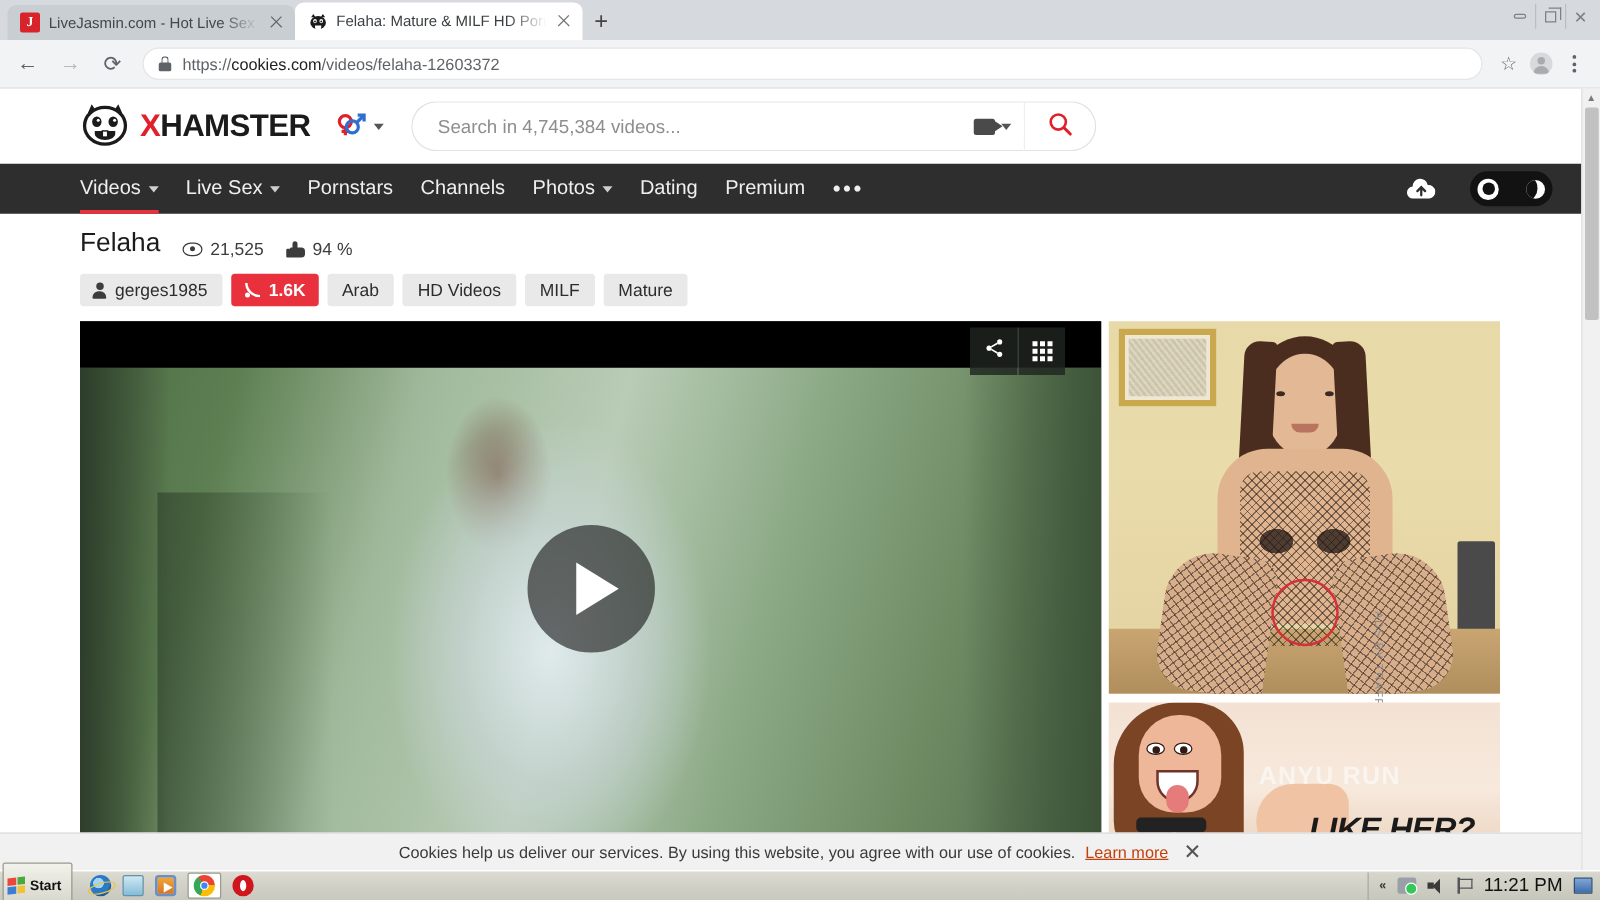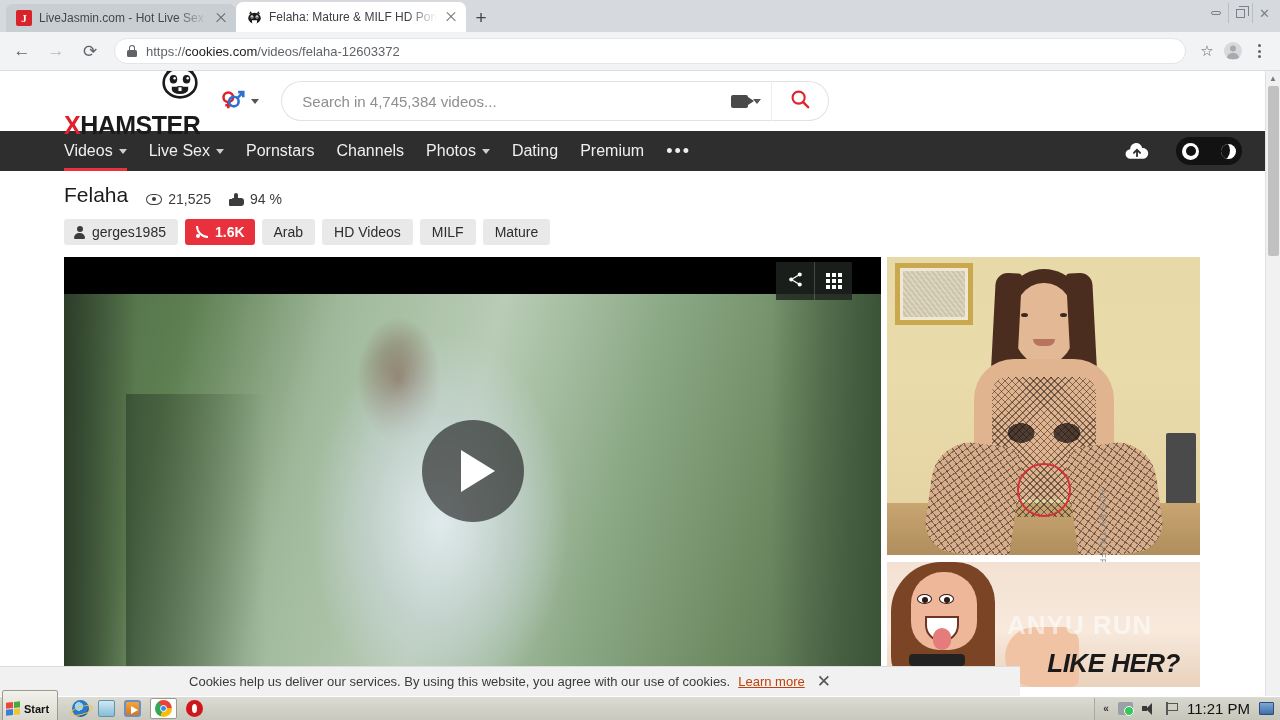--- a/index.html
+++ b/index.html
@@ -94,21 +94,21 @@
   .viewport {
     position: absolute; top: 71px; left: 0; width: 1280px; height: 625px;
     background: #fff; overflow: hidden;
   }
 
   
   .site-header {
     height: 60px; display: flex; align-items: center; padding: 0 16px 0 64px;
     background: #fff;
   }
-  .logo { display: flex; align-items: flex-end; gap: 8px; flex-direction: column; }
+  .logo { display: flex; align-items: center; gap: 8px; }
   .logo-text { font-size: 25px; font-weight: bold; letter-spacing: -0.5px; color: #1b1b1b; }
   .logo-text .x { color: #e0202a; }
   .gender-toggle { display: flex; align-items: center; gap: 5px; margin-left: 20px; }
   .caret { width: 0; height: 0; border-left: 4px solid transparent; border-right: 4px solid transparent; border-top: 5px solid #555; }
   .caret.white { border-top-color: #cfcfcf; }
   .search-wrap {
     margin-left: 22px; display: flex; align-items: stretch; height: 40px;
     flex: 0 0 auto;
   }
   .search-box {
@@ -335,27 +335,27 @@
     font-family: "Liberation Sans", sans-serif; letter-spacing: -1px; line-height: 1;
   }
   .fuckbay .c1 { color: #ea4335; } .fuckbay .c2 { color: #4285f4; }
   .fuckbay .c3 { color: #ea4335; } .fuckbay .c4 { color: #fbbc05; } .fuckbay .c6 { color: #4285f4; }
   .fuckbay .c7 { color: #fbbc05; } .fuckbay .c8 { color: #34a853; }
   .likeher {
     position: absolute; right: 20px; bottom: 8px; font-size: 26px; font-weight: bold;
     color: #1a1a1a; font-style: italic; letter-spacing: -0.5px;
   }
   .ad2-watermark {
-    position: absolute; left: 120px; top: 48px; font-size: 26px; font-weight: bold;
+    position: absolute; left: 120px; top: 48px; font-size: 20px; font-weight: bold;
     color: rgba(255,255,255,0.55); letter-spacing: 1px; white-space: nowrap;
   }
 
   
   .cookiebar {
-    position: absolute; left: 0; bottom: 0; width: 1020px; height: 30px;
+    position: absolute; left: 0; bottom: 0; width: 1280px; height: 30px;
     background: #f1f1f1; border-top: 1px solid #dcdcdc;
     display: flex; align-items: center; justify-content: center; gap: 8px;
     font-size: 13px; color: #3a3a3a; z-index: 20;
   }
   .cookie-link { color: #c2410c; text-decoration: underline; }
   .cookie-close { font-size: 17px; color: #555; line-height: 1; margin-left: 4px; }
 
   
   .page-scrollbar {
     position: absolute; right: 0; top: 71px; width: 15px; height: 625px;

